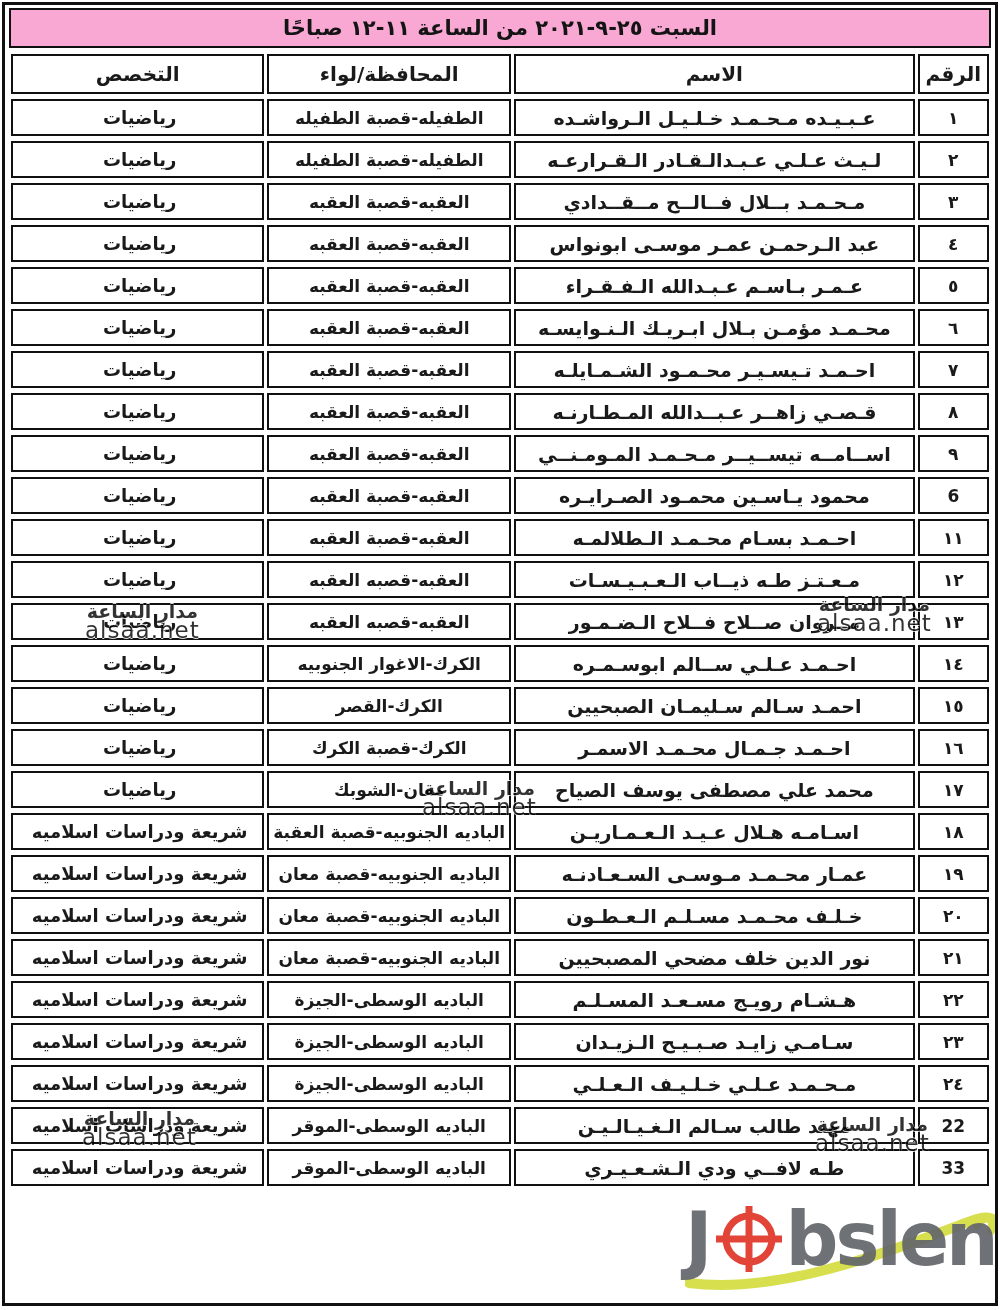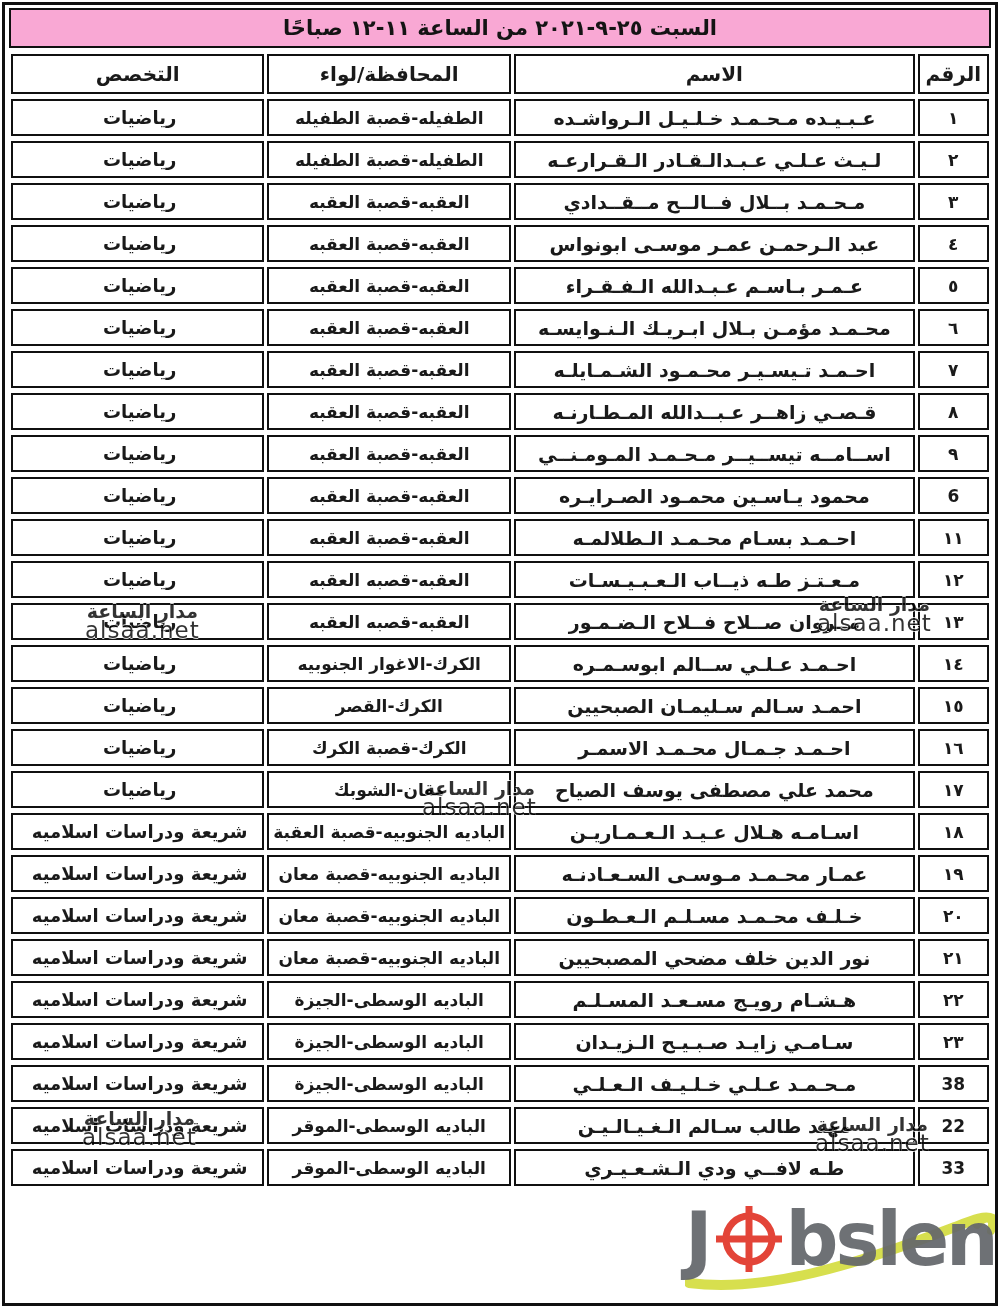--- a/index.html
+++ b/index.html
@@ -247,21 +247,21 @@
           <td class="td-gov">الباديه الوسطى-الجيزة</td>
           <td class="td-spec">شريعة ودراسات اسلاميه</td>
         </tr>
         <tr>
           <td class="td-num">٢٣</td>
           <td class="td-name">سـامـي زايـد صـبـيـح الـزيـدان</td>
           <td class="td-gov">الباديه الوسطى-الجيزة</td>
           <td class="td-spec">شريعة ودراسات اسلاميه</td>
         </tr>
         <tr>
-          <td class="td-num">38</td>
+          <td class="td-num">٢٤</td>
           <td class="td-name">مـحـمـد عـلـي خـلـيـف الـعـلـي</td>
           <td class="td-gov">الباديه الوسطى-الجيزة</td>
           <td class="td-spec">شريعة ودراسات اسلاميه</td>
         </tr>
         <tr>
           <td class="td-num">22</td>
           <td class="td-name">مهند طالب سـالم الـغـيـالـيـن</td>
           <td class="td-gov">الباديه الوسطى-الموقر</td>
           <td class="td-spec">شريعة ودراسات اسلاميه</td>
         </tr>

